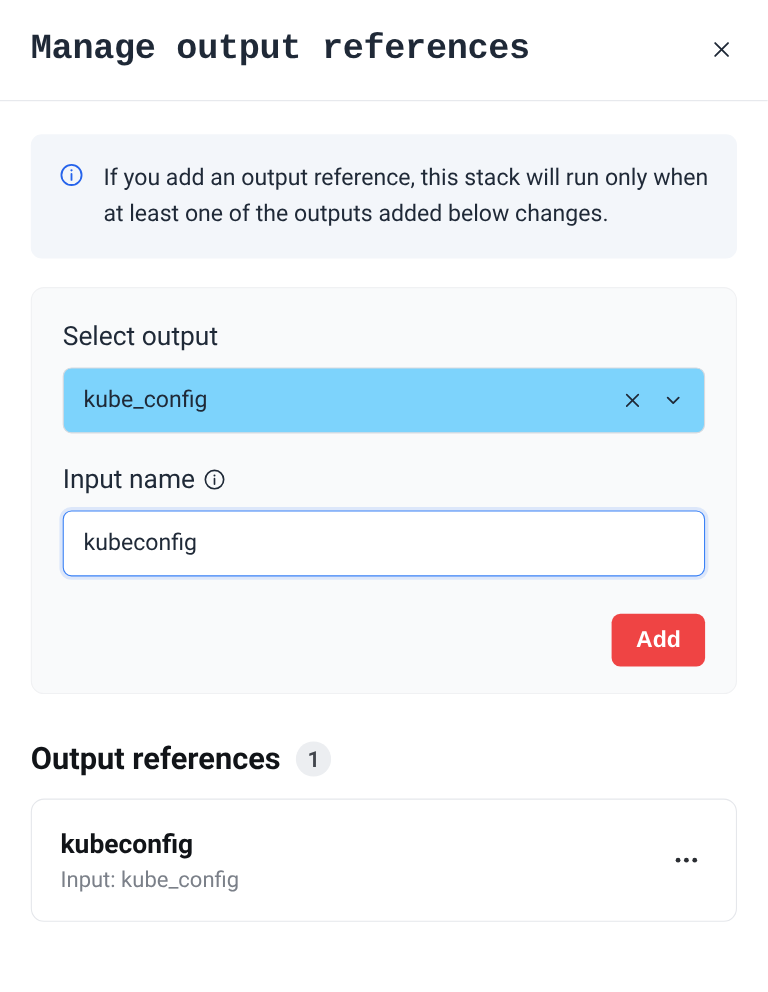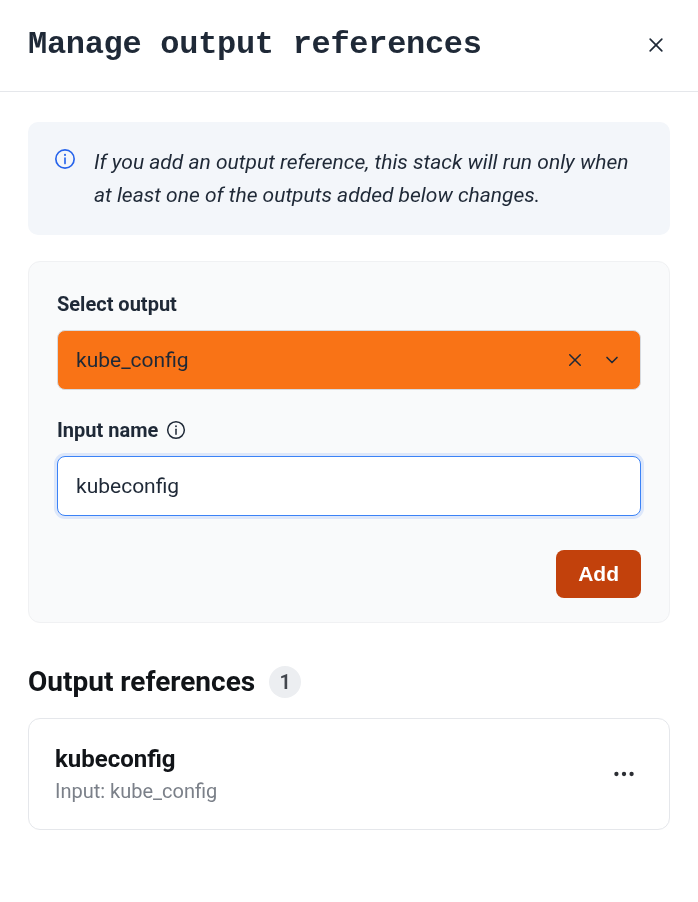--- a/index.html
+++ b/index.html
@@ -31,56 +31,55 @@
     color:#1f2937;
   }
   .content { padding: 30px 28px 28px 28px; }
   .info-banner {
     background: #f3f6fa;
     border-radius: 10px;
     padding: 24px 26px;
     display:flex;
     gap:18px;
     align-items:flex-start;
-    font-style:italic;
   }
   .info-icon-wrap {
     flex:0 0 auto;
     width:22px; height:22px;
     margin-top:2px;
     color:#2563eb;
   }
   .info-text {
     font-size: 21px;
     line-height: 1.55;
     color:#1f2937;
   }
   .form-panel {
     margin-top: 26px;
     background: #f9fafb;
     border:1px solid #f0f1f3;
     border-radius: 12px;
     padding: 30px 28px 24px 28px;
   }
   .label {
-    font-size: 20px;
-    font-weight: 700;
+    font-size: 24px;
+    font-weight: 400;
     color:#1f2937;
     margin-bottom:14px;
     display:flex;
     align-items:center;
     gap:8px;
   }
   .label .hint-icon {
     width:20px; height:20px;
     color:#1f2937;
   }
   .select-box {
     position:relative;
-    background:#f97316;
+    background:#7dd3fc;
     border:1px solid #d7dadf;
     border-radius:8px;
     height:60px;
     display:flex;
     align-items:center;
     padding:0 18px;
     font-size:21px;
     color:#1f2937;
   }
   .select-value { flex:1; }
@@ -105,21 +104,21 @@
     border:none; outline:none;
     font-size:21px;
     color:#1f2937;
     width:100%;
     background:transparent;
     font-family:inherit;
   }
   .spacer { height:28px; }
   .add-row { display:flex; justify-content:flex-end; margin-top:34px; }
   .add-btn {
-    background:#c2410c;
+    background:#ef4444;
     color:#fff;
     border:none;
     border-radius:8px;
     padding:12px 22px;
     font-size:21px;
     font-weight:600;
     cursor:pointer;
   }
   .refs-header {
     display:flex;

